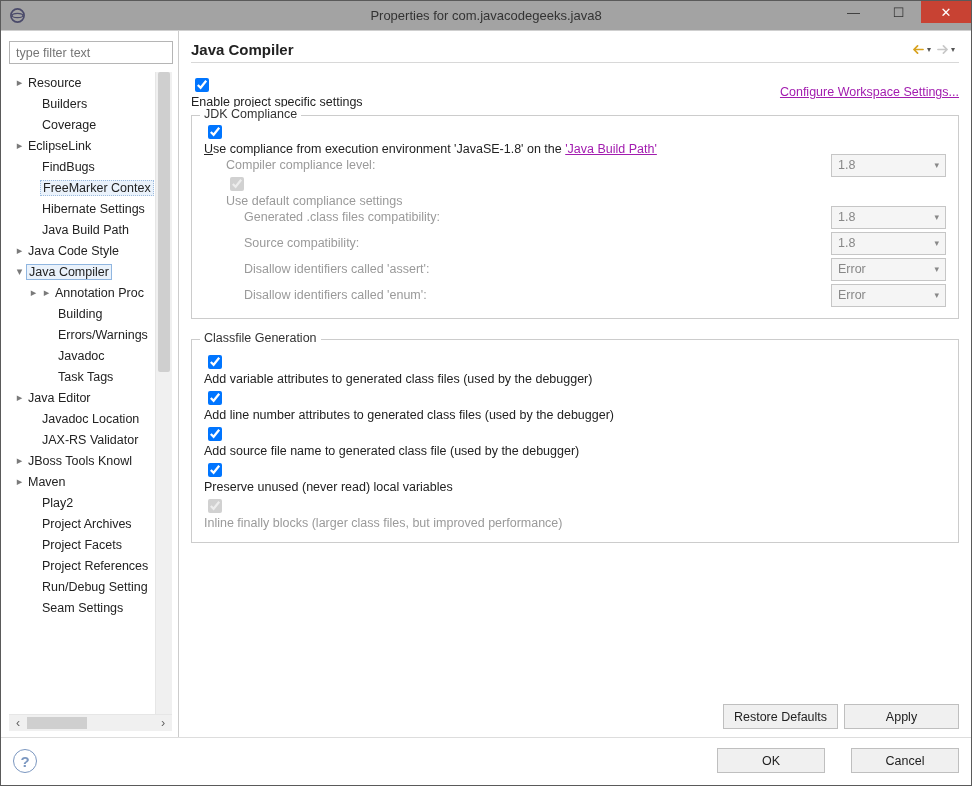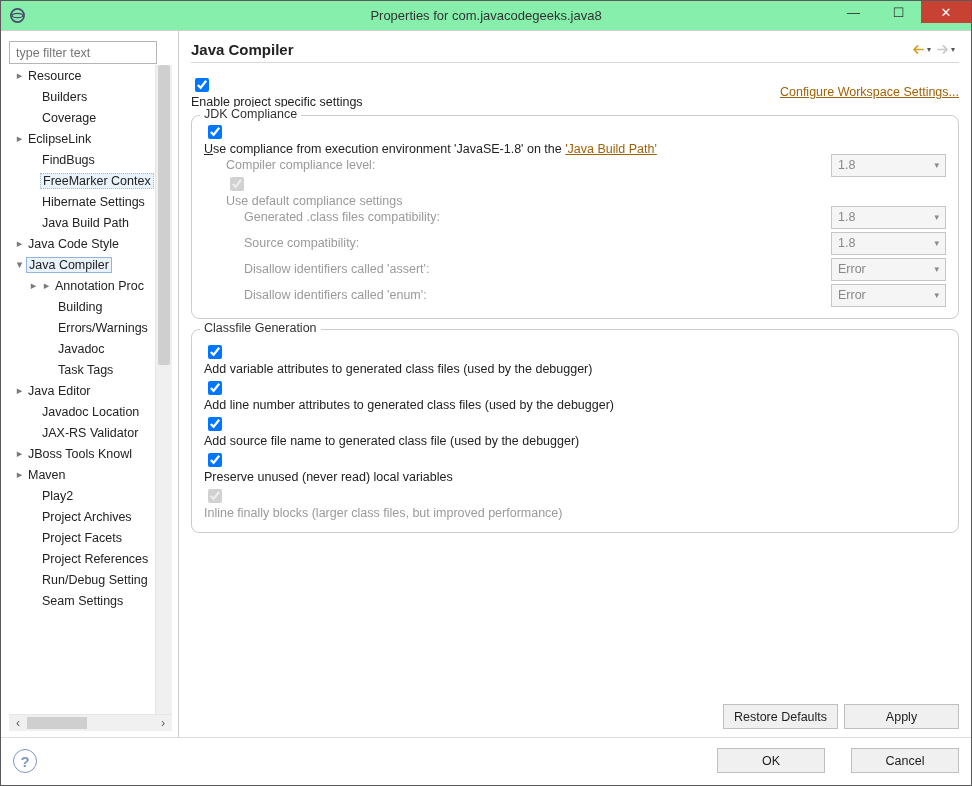--- a/index.html
+++ b/index.html
@@ -1,29 +1,29 @@
 <!DOCTYPE html>
 <html><head>
 <meta charset="utf-8">
 <style>
   * { box-sizing: border-box; }
   html, body { margin:0; padding:0; font-family: "Segoe UI", Tahoma, sans-serif; font-size:12.5px; color:#222; background:#fff; }
   .window { width:972px; height:786px; border:1px solid #5a5a5a; background:#fff; display:flex; flex-direction:column; position:relative; }
   
-  .titlebar { height:30px; background:#86efac; border-bottom:1px solid #cfcfcf; display:flex; align-items:center; justify-content:center; position:relative; }
+  .titlebar { height:30px; background:#a3a3a3; border-bottom:1px solid #cfcfcf; display:flex; align-items:center; justify-content:center; position:relative; }
   .titlebar .ico { position:absolute; left:8px; top:6px; width:17px; height:17px; }
   .titlebar .ico svg { width:17px; height:17px; }
   .titlebar .title { color:#333; font-size:13px; }
   .winbtns { position:absolute; right:0; top:0; height:22px; display:flex; }
   .winbtn { width:45px; height:22px; display:flex; align-items:center; justify-content:center; color:#333; font-size:13px; }
   .winbtn.close { width:50px; background:#c84233; color:#fff; }
   
   .body { flex:1; display:flex; overflow:hidden; }
   .sidebar { width:178px; border-right:1px solid #ccc; display:flex; flex-direction:column; padding:10px 6px 6px 8px; background:#fff; position:relative;}
-  .filter { width:148px; height:23px; border:1px solid #b5b5b5; padding:2px 6px; font-size:12.5px; color:#737373; background:#fff; margin-bottom:1px;}
+  .filter { width:164px; height:23px; border:1px solid #b5b5b5; padding:2px 6px; font-size:12.5px; color:#737373; background:#fff; margin-bottom:8px;}
   .tree-wrap { flex:1; overflow:hidden; position:relative; display:flex; }
   .tree { flex:1; overflow:hidden; }
   .vscroll { width:17px; background:#f0f0f0; border-left:1px solid #e6e6e6; position:relative; }
   .vscroll .thumb { position:absolute; left:2px; right:2px; top:0; height:300px; background:#cfcfcf; border-radius:2px; }
   .hscroll { height:17px; background:#f0f0f0; border-top:1px solid #e6e6e6; display:flex; align-items:center; justify-content:space-between; padding:0 2px;}
   .hscroll .arrow { width:14px; text-align:center; color:#606060; }
   .hscroll .track { flex:1; height:12px; background:#f0f0f0; margin:0 2px; position:relative;}
   .hscroll .hthumb { position:absolute; top:0; bottom:0; left:0; width:60px; background:#cfcfcf; }
   .tree-row { display:flex; align-items:center; height:21px; white-space:nowrap; color:#222; cursor:default; }
   .tree-row .tw { width:13px; text-align:center; color:#7a7a7a; font-size:11px; display:inline-block; }
@@ -36,22 +36,22 @@
   
   .content { flex:1; display:flex; flex-direction:column; padding:10px 12px 8px 12px; overflow:hidden; }
   .content-head { display:flex; align-items:center; justify-content:space-between; padding-bottom:4px; border-bottom:1px solid #d8d8d8; margin-bottom:10px; }
   .content-head h2 { margin:0; font-size:15px; font-weight:600; }
   .navicons { display:flex; align-items:center; gap:2px; }
   .navicons .ci { width:11px; height:11px; }
   .navicons .dd { font-size:8px; color:#555; margin:0 4px 0 1px;}
   .row { display:flex; align-items:center; margin:2px 0; }
   .row.top { justify-content:space-between; margin-bottom:6px;}
   .chk { width:14px; height:14px; margin-right:6px; flex-shrink:0; }
-  .lnk { color:#a16207; text-decoration:underline; cursor:pointer; }
-  .group { border:1px solid #ccc; border-radius:8px; padding:10px 12px 10px 12px; margin-bottom:10px; position:relative; }
+  .lnk { color:#a21caf; text-decoration:underline; cursor:pointer; }
+  .group { border:1px solid #ccc; border-radius:0; padding:10px 12px 10px 12px; margin-bottom:20px; position:relative; }
   .group-title { position:absolute; top:-9px; left:8px; background:#fff; padding:0 4px; color:#333; font-size:12.5px; }
   .grow { display:flex; align-items:center; justify-content:space-between; height:26px; }
   .glabel { display:flex; align-items:flex-start;flex-direction:column; }
   .disabled { color:#9a9a9a; }
   .sel { width:115px; height:23px; border:1px solid #c6c6c6; background:#f5f5f5; color:#888; display:flex; align-items:center; justify-content:space-between; padding:0 6px; font-size:12.5px;}
   .sel .caret { font-size:9px; color:#888; }
   .indent1 { padding-left:22px; }
   .indent2 { padding-left:40px; }
   .highlight { border:3px solid #d32023; border-radius:18px; padding:0 8px; display:inline-flex; align-items:center; height:26px; margin-left:-8px;}
   .footer-row { margin-top:auto; display:flex; justify-content:flex-end; gap:6px; padding-top:10px;}

